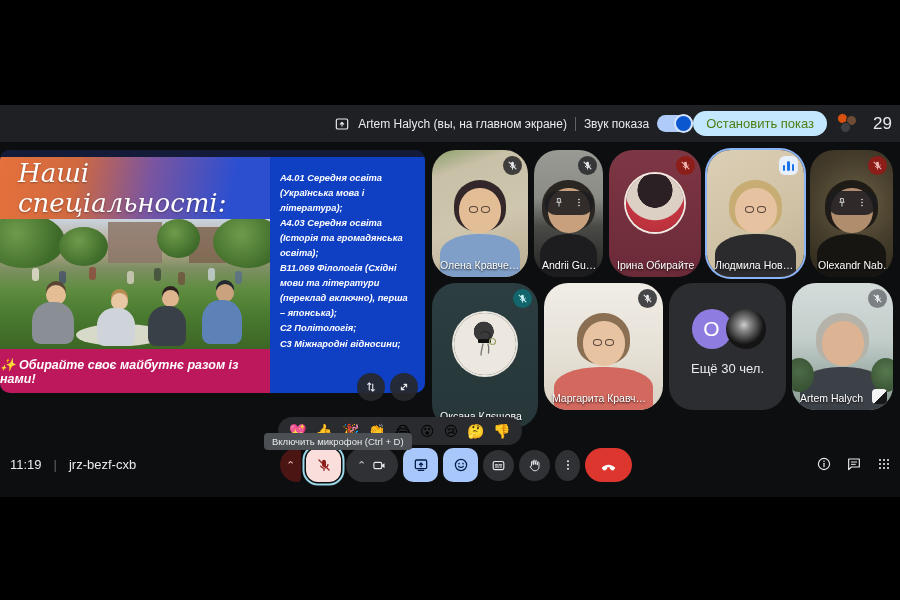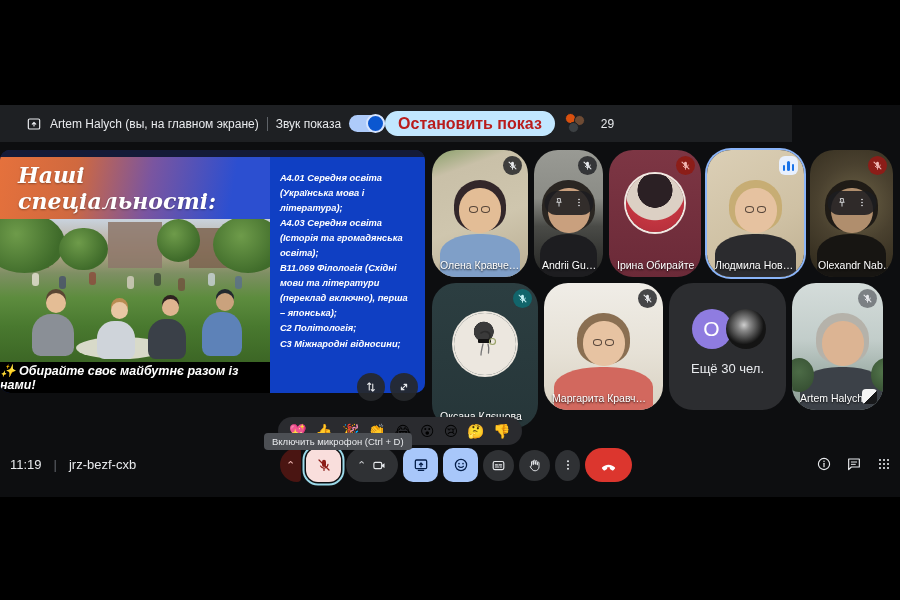--- a/index.html
+++ b/index.html
@@ -1,45 +1,45 @@
 <!DOCTYPE html>
 <html><head>
 <meta charset="utf-8">
 <style>
   html,body{margin:0;padding:0;background:#000;}
   *{box-sizing:border-box;font-family:"Liberation Sans","DejaVu Sans",sans-serif;}
   .canvas{position:relative;width:900px;height:600px;background:#000;overflow:hidden;}
   .meet{position:absolute;left:0;top:105px;width:900px;height:392px;background:#0d0e10;}
 
   
-  .topbar{position:absolute;left:0;top:0;width:792px;height:37px;background:#1e2023;display:flex;align-items:center;justify-content:flex-start;padding:0 8px 0 26px;}
+  .topbar{position:absolute;left:0;top:0;width:900px;height:37px;background:#1e2023;display:flex;align-items:center;justify-content:flex-end;padding:0 8px 0 12px;}
   .tb-left{display:flex;align-items:center;gap:8px;color:#e8eaed;font-size:12px;}
   .tb-right{display:flex;align-items:center;gap:10px;}
   .tb-divider{width:1px;height:14px;background:#5f6368;}
   .toggle{width:36px;height:17px;border-radius:9px;background:#aecbfa;position:relative;cursor:pointer;}
   .toggle .knob{position:absolute;right:0px;top:-1px;width:19px;height:19px;border-radius:50%;background:#0b57d0;border:2px solid #d6e5ff;}
-  .stop-btn{background:#c2e7ff;color:#b91c1c;font-size:16px;font-weight:bold;border:none;border-radius:13px;height:25px;padding:0 13px;cursor:pointer;}
+  .stop-btn{background:#c2e7ff;color:#4d7c0f;font-size:13px;font-weight:normal;border:none;border-radius:13px;height:25px;padding:0 13px;cursor:pointer;}
   .avcluster{position:relative;width:26px;height:22px;}
   .avcluster .c{position:absolute;width:11px;height:11px;border-radius:50%;border:1px solid #1e2023;}
-  .count{color:#e8eaed;font-size:12px;}
+  .count{color:#e8eaed;font-size:17px;}
 
   
   .slide{position:absolute;left:0px;top:45px;width:425px;height:243px;border-radius:10px;overflow:hidden;background:#12266b;cursor:pointer;}
   .slide-strip{position:absolute;left:0;top:0;width:100%;height:7px;background:#141b38;}
   .slide-left{position:absolute;left:0;top:7px;bottom:0;width:63.5%;display:flex;flex-direction:column;}
   .slide-header{height:62px;background:linear-gradient(100deg,#e5713c 0%,#d0693f 28%,#7a55a0 55%,#2c4fd0 85%);display:flex;align-items:center;padding-left:18px;}
-  .slide-title{color:#fff;font-family:"DejaVu Serif","Liberation Serif",serif;font-style:italic;font-weight:bold;font-size:22px;text-shadow:0 1px 2px rgba(0,0,0,.35);}
+  .slide-title{color:#fff;font-family:"DejaVu Serif","Liberation Serif",serif;font-style:italic;font-weight:normal;font-size:26px;text-shadow:0 1px 2px rgba(0,0,0,.35);}
   .slide-photo{flex:1;position:relative;background:linear-gradient(#c9d3de 0%,#b7a58c 22%,#7e8f63 38%,#5d8c3e 55%,#49792f 75%,#3c6625 100%);overflow:hidden;}
   .bld{position:absolute;background:#7d6450;opacity:.85;}
   .tree{position:absolute;border-radius:50%;background:radial-gradient(circle at 40% 35%,#6e9b4a,#3f6b2a 70%);}
   .crowd{position:absolute;width:7px;height:13px;border-radius:3px;opacity:.8;}
   .stu-head{position:absolute;border-radius:50%;}
   .stu-body{position:absolute;border-radius:45% 45% 20% 20%;}
   .blanket{position:absolute;width:90px;height:22px;background:#e9e6da;border-radius:50%;opacity:.9;}
-  .slide-banner{height:31px;background:#000000;display:flex;align-items:center;justify-content:flex-end;}
+  .slide-banner{height:44px;background:#be185d;display:flex;align-items:center;justify-content:flex-end;}
   .banner-text{color:#fff;font-size:12.5px;font-weight:bold;font-style:italic;}
   .slide-right{position:absolute;right:0;top:7px;bottom:0;width:36.5%;background:#0f3fc3;padding:14px 10px;}
   .slide-item{color:#fff;font-size:9.3px;font-weight:bold;font-style:italic;line-height:1.62;}
   .screen-btns{position:absolute;left:357px;top:268px;display:flex;gap:5px;}
   .screen-btn{width:28px;height:28px;border-radius:50%;background:rgba(38,40,43,.92);border:none;display:flex;align-items:center;justify-content:center;cursor:pointer;}
 
   
   .tile{position:absolute;border-radius:24px;overflow:hidden;cursor:pointer;}
   .tile-label{position:absolute;left:8px;bottom:6px;font-size:10.5px;color:#fff;text-shadow:0 1px 2px rgba(0,0,0,.9);white-space:nowrap;z-index:4;}
   .badge{position:absolute;top:6px;right:6px;width:19px;height:19px;border-radius:50%;display:flex;align-items:center;justify-content:center;z-index:5;}
@@ -309,21 +309,21 @@
               <path stroke="#e8eaed" stroke-width="2.2" stroke-linecap="round" d="M4.5 4.5l15 15"></path>
             </svg>
           </div>
           <div class="tile-label">Маргарита Кравч…</div>
         </div>
         <div class="tile" style="left: 669px; top: 178px; width: 117px; height: 127px; background: rgb(44, 45, 48);">
           <div class="count-ava" style="left: 22.5px; top: 26px; width: 40px; height: 40px; background: rgb(143, 124, 224); color: rgb(255, 255, 255); font-size: 21px; z-index: 1;">О</div>
           <div class="count-ava" style="left: 56.5px; top: 26px; width: 40px; height: 40px; background: radial-gradient(circle at 45% 40%, rgb(207, 207, 207) 0%, rgb(138, 138, 138) 18%, rgb(20, 20, 20) 60%); z-index: 2;"></div>
           <div class="count-text" style="top: 78px;">Ещё 30 чел.</div>
         </div>
-        <div class="tile" style="left: 792px; top: 178px; width: 91px; height: 127px; background: linear-gradient(rgb(212, 220, 218) 0%, rgb(194, 205, 202) 45%, rgb(159, 175, 168) 72%, rgb(141, 157, 149) 100%); text-decoration: underline;">
+        <div class="tile" style="left: 792px; top: 178px; width: 101px; height: 127px; background: linear-gradient(rgb(212, 220, 218) 0%, rgb(194, 205, 202) 45%, rgb(159, 175, 168) 72%, rgb(141, 157, 149) 100%); text-decoration: underline;">
           <div class="p-hair" style="left: 24.46px; top: 30.48px; width: 52.08px; height: 50.4px; background: rgb(181, 178, 170);"></div>
           <div class="p-head" style="left: 29.5px; top: 38.1px; width: 42px; height: 45.36px; background: rgb(220, 180, 147);"></div>
           <div class="p-body" style="left: 8.08px; top: 83.82px; width: 84.84px; height: 43.18px; background: rgb(60, 65, 72);"></div>
           <div style="position: absolute; left: -8px; bottom: 18px; width: 30px; height: 34px; border-radius: 50%; background: radial-gradient(circle at 50% 40%, rgb(76, 107, 70), rgb(49, 73, 46));"></div>
           <div style="position: absolute; left: 79px; bottom: 18px; width: 30px; height: 34px; border-radius: 50%; background: radial-gradient(circle at 50% 40%, rgb(86, 122, 78), rgb(49, 73, 46));"></div>
           <div class="badge" style="background: rgba(95, 99, 104, 0.75);">
             <svg width="11" height="11" viewBox="0 0 24 24">
               <path fill="#e8eaed" d="M12 15a3 3 0 0 0 3-3V7a3 3 0 0 0-6 0v5a3 3 0 0 0 3 3z"></path>
               <path fill="none" stroke="#e8eaed" stroke-width="2" stroke-linecap="round" d="M18 11a6 6 0 0 1-11.2 2.6M12 17v3.2"></path>
               <path stroke="#e8eaed" stroke-width="2.2" stroke-linecap="round" d="M4.5 4.5l15 15"></path>

